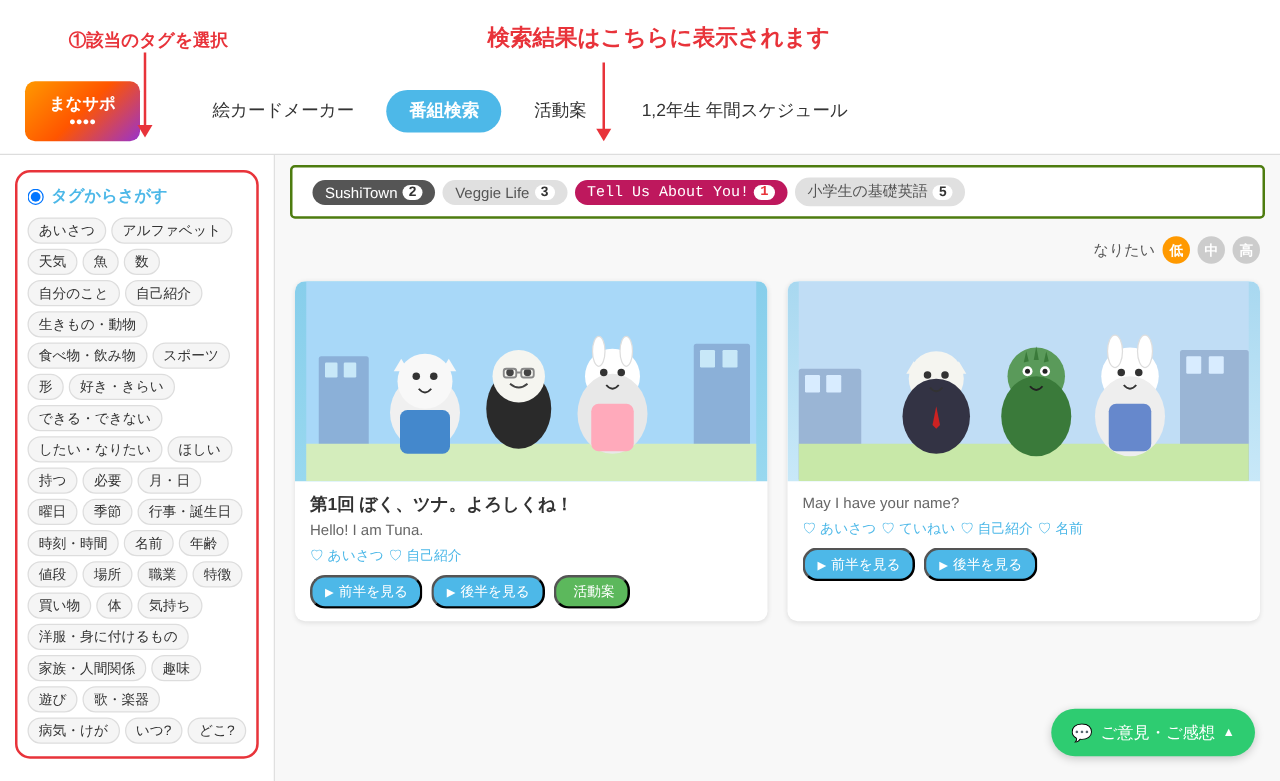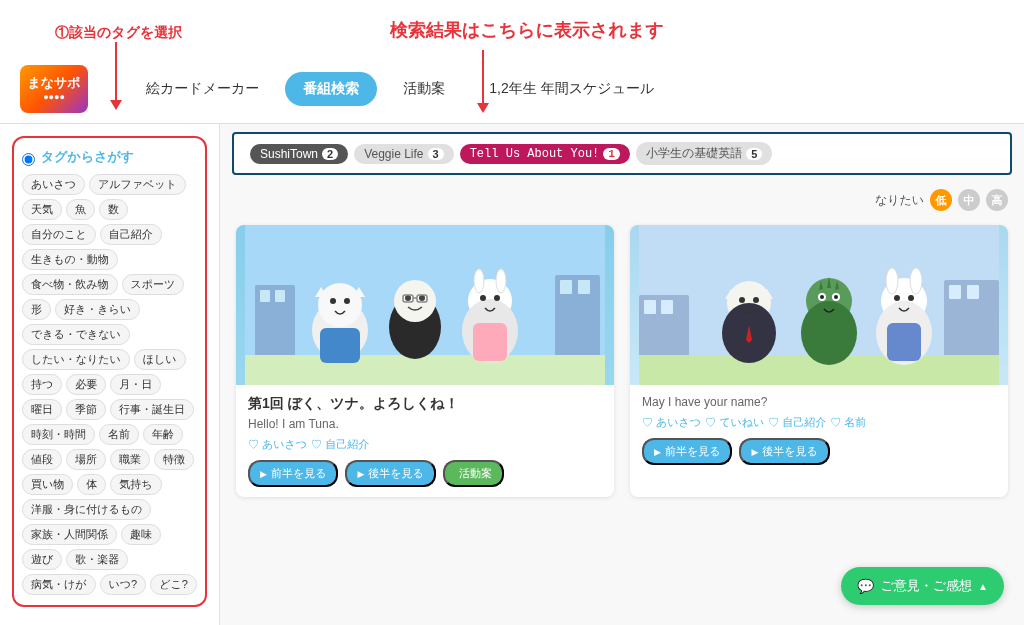--- a/index.html
+++ b/index.html
@@ -64,21 +64,21 @@
     .header {
       display: flex;
       align-items: center;
       background: #fff;
       padding: 10px 20px;
       border-bottom: 1px solid #ddd;
       position: relative;
       z-index: 10;
     }
     .logo {
-      width: 68px;
+      width: 92px;
       height: 48px;
       background: linear-gradient(135deg, #ff9900 0%, #ff5500 50%, #9933cc 100%);
       border-radius: 8px;
       display: flex;
       align-items: center;
       justify-content: center;
       color: #fff;
       font-size: 11px;
       font-weight: bold;
       flex-shrink: 0;
@@ -136,21 +136,21 @@
 
     .tag-section {
       border: 2px solid #e8333a;
       border-radius: 12px;
       padding: 10px 8px;
       margin-bottom: 8px;
       position: relative;
     }
     .tag-section-title {
       display: flex;
-      align-items: flex-end;
+      align-items: center;
       gap: 6px;
       font-size: 13px;
       color: #4db8e8;
       font-weight: bold;
       margin-bottom: 8px;
     }
     .tag-section-title input[type=radio] { margin: 0; }
 
     .tags-container {
       display: flex;
@@ -174,21 +174,21 @@
       padding: 0;
       background: #f8f8f8;
     }
 
     
     .search-results-bar {
       display: flex;
       align-items: center;
       padding: 8px 16px;
       background: #fff;
-      border: 2px solid #0c4a6e;
+      border: 2px solid #4d7c0f;
       border-radius: 4px;
       margin: 8px 12px;
       gap: 6px;
       flex-wrap: wrap;
     }
     .result-tab {
       display: inline-flex;
       align-items: center;
       gap: 4px;
       padding: 3px 10px;

